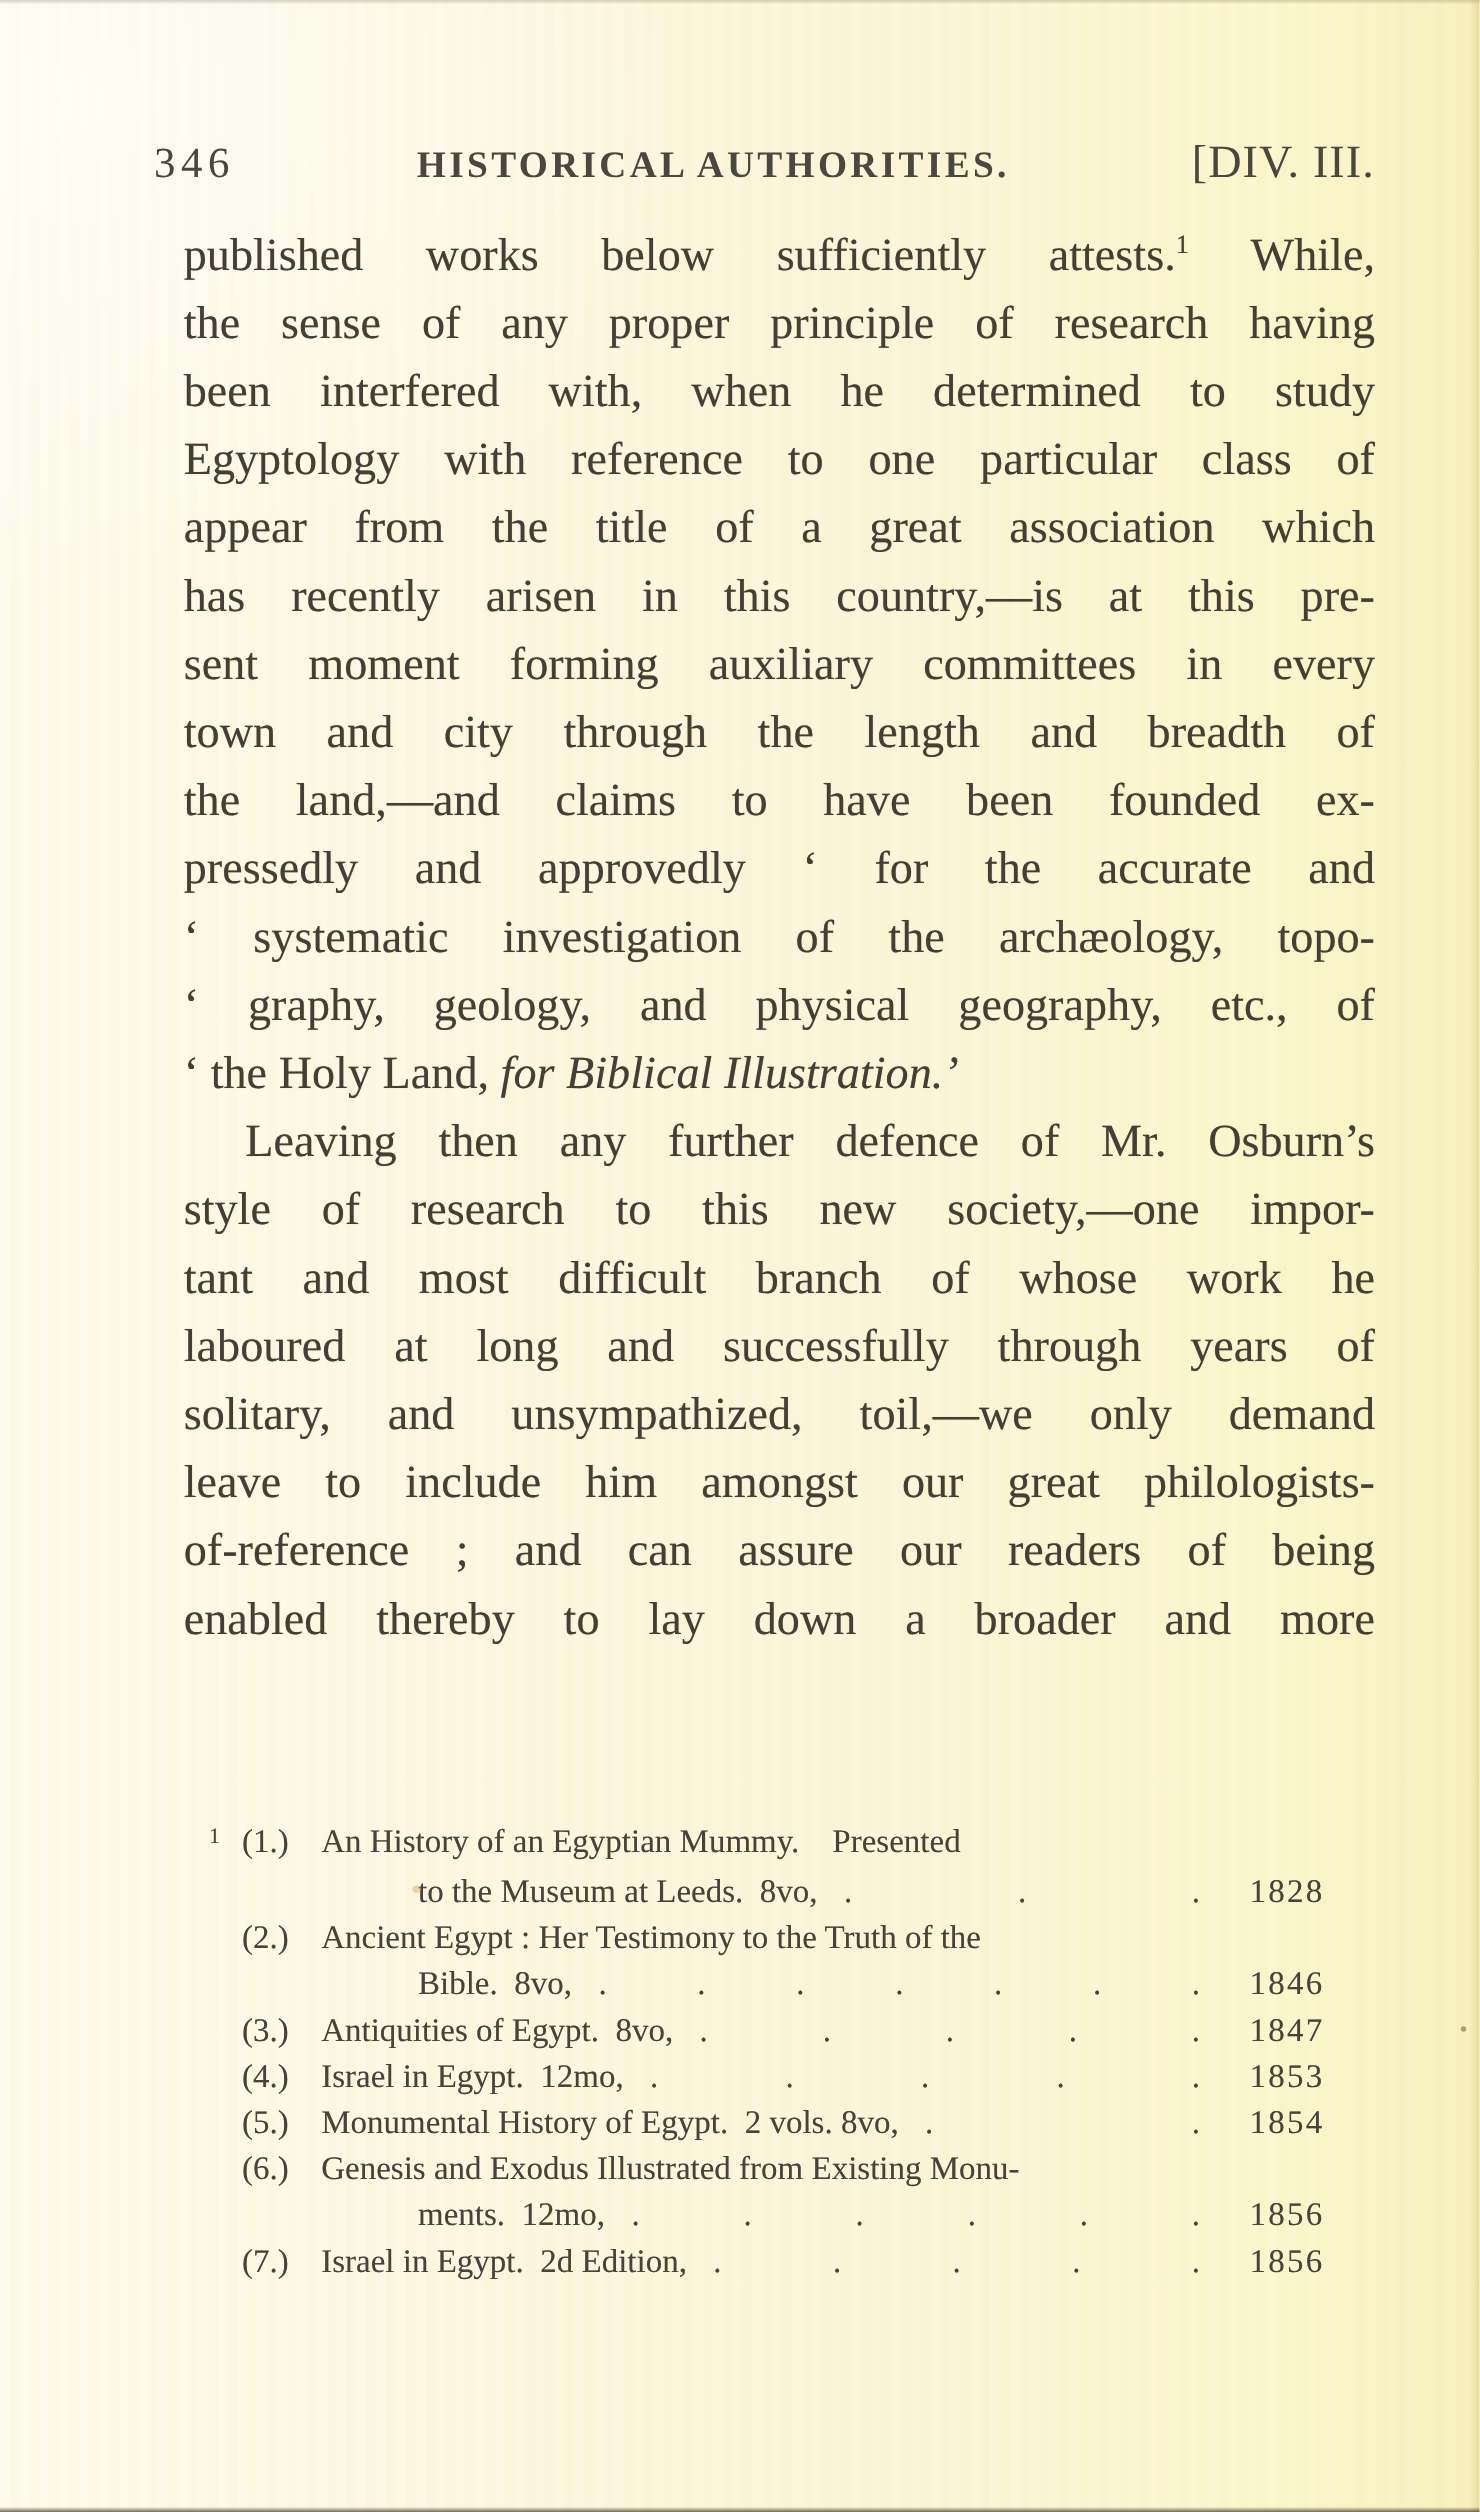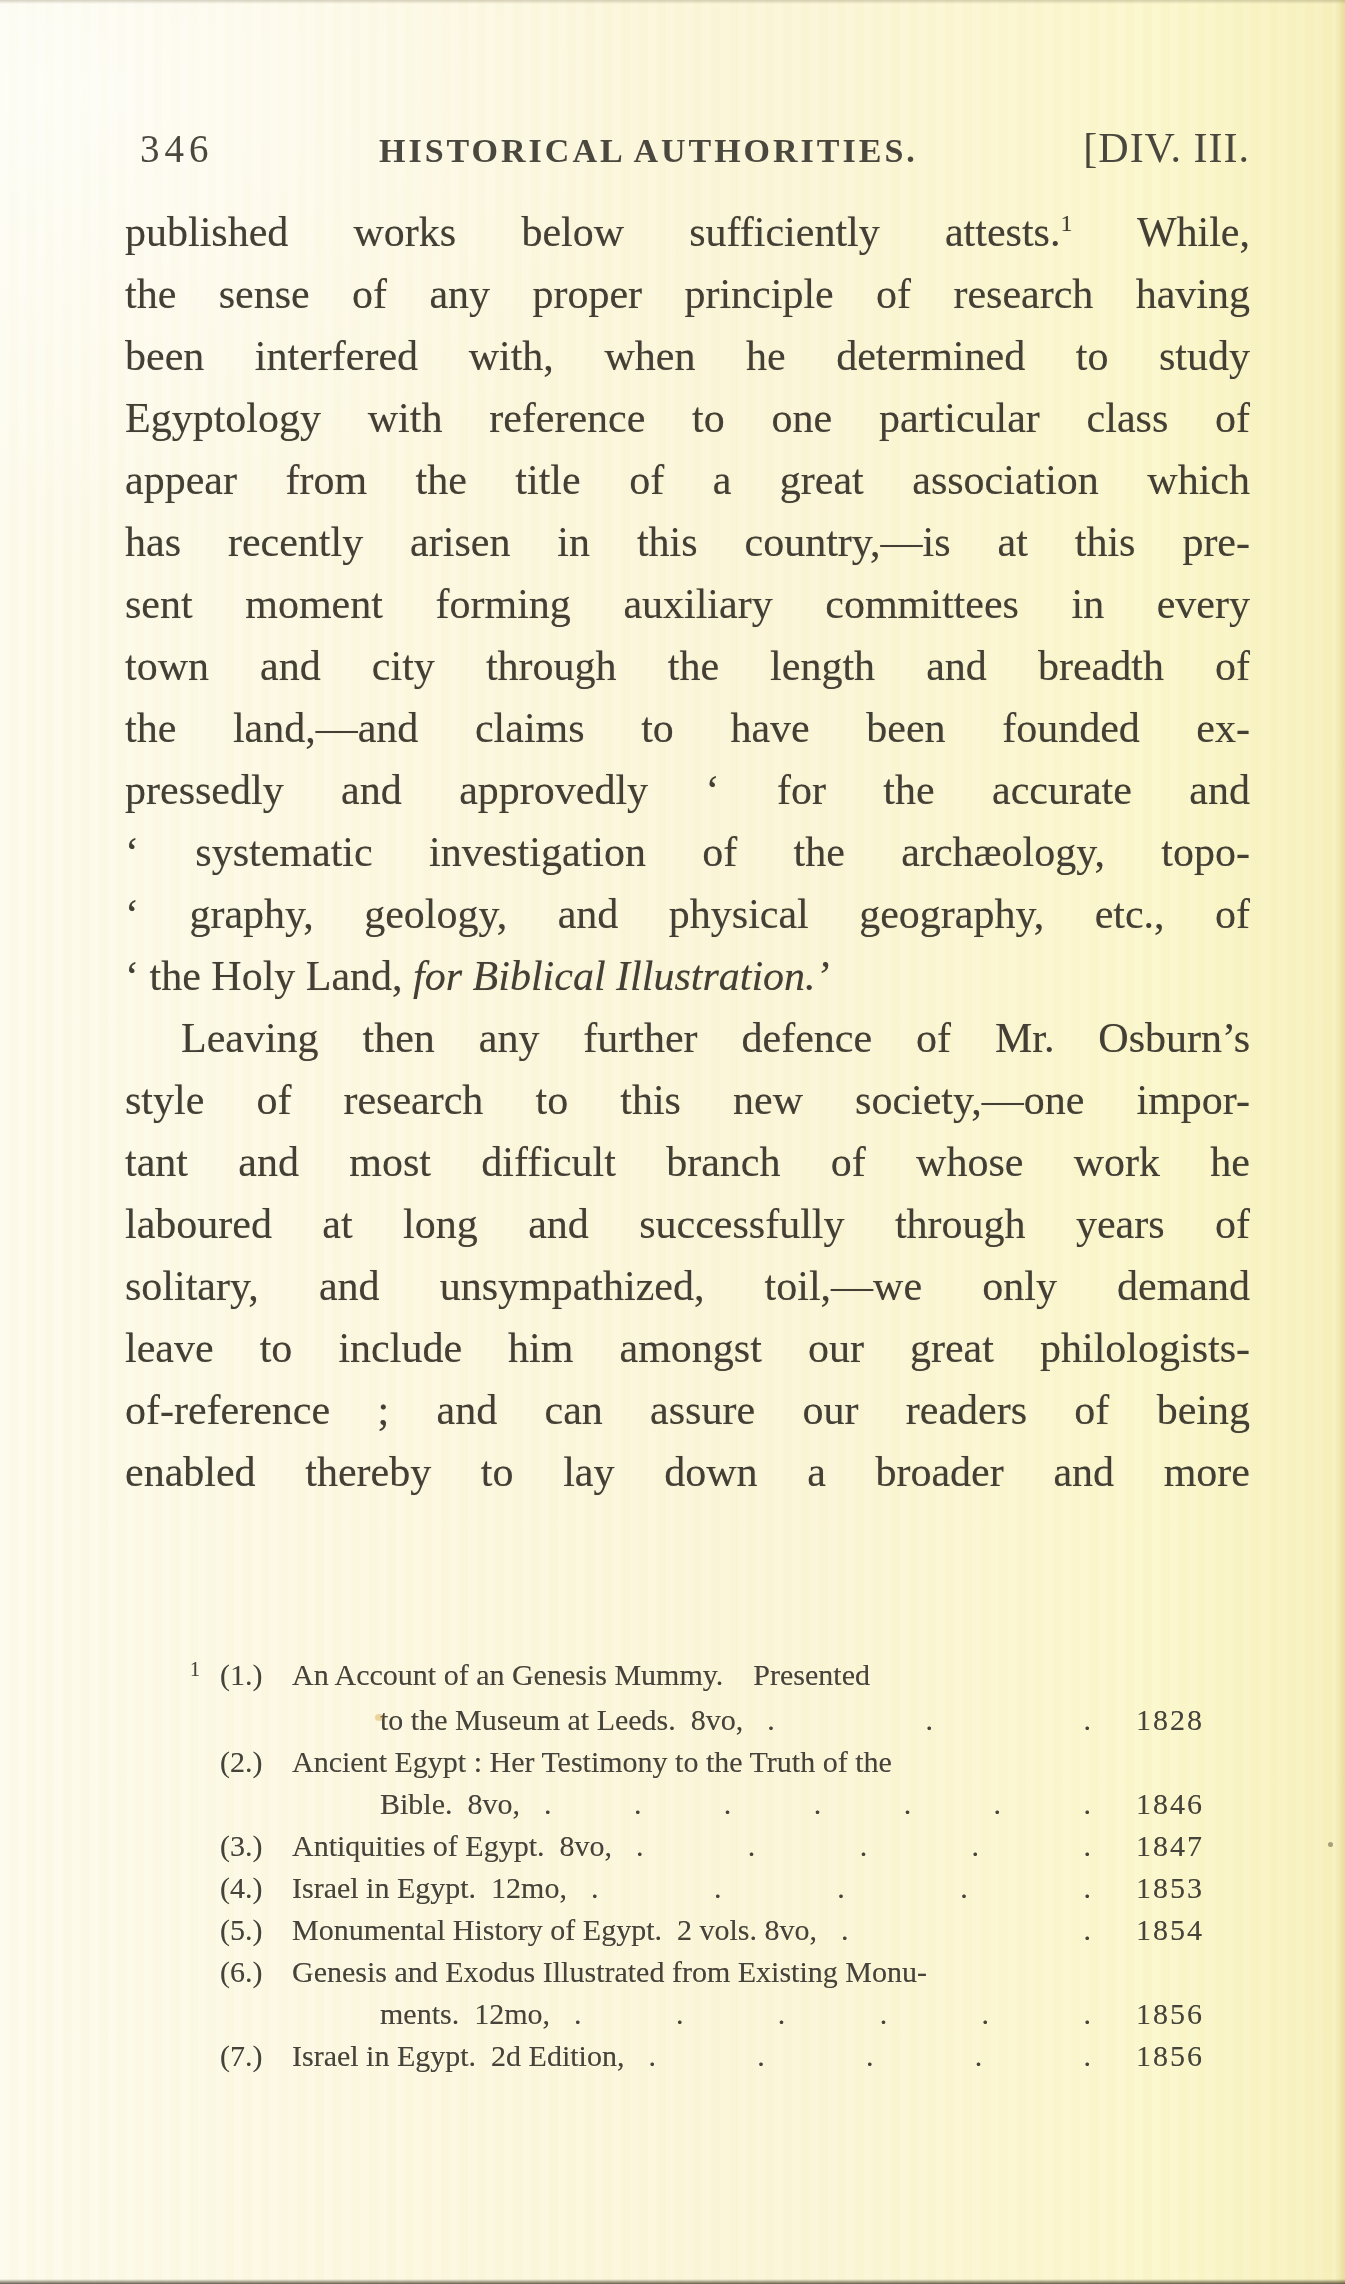--- a/index.html
+++ b/index.html
@@ -29,21 +29,21 @@
   }
   .pagenum{font-size:39px;letter-spacing:5px;margin-left:15px;}
   .htitle{font-size:34px;letter-spacing:3px;font-weight:bold;}
   .hdiv{font-size:42px;letter-spacing:1px;}
 
   .body-text{
     position:absolute;top:192px;left:125px;width:1125px;
     font-size:42px;line-height:62px;color:#433f34;
     text-shadow:0 0 0.7px rgba(67,63,52,0.45);
   }
-  .line{text-align:justify;text-align-last:justify;}
+  .line{text-align:justify;text-align-last:justify;margin-left:42px;}
   .line.end{text-align-last:left;}
   .line.ind{text-indent:56px;}
   .sup{font-size:24px;vertical-align:15px;}
   .it{font-style:italic;}
 
   .footnotes{
     position:absolute;top:1654px;left:190px;width:1025px;
     font-size:30px;line-height:42px;color:#46433b;
     text-shadow:0 0 0.6px rgba(70,66,55,0.4);
   }
@@ -93,21 +93,21 @@
     <div class="line"><span>solitary, and unsympathized, toil,—we only demand</span></div>
     <div class="line"><span>leave to include him amongst our great philologists-</span></div>
     <div class="line"><span>of-reference ; and can assure our readers of being</span></div>
     <div class="line"><span>enabled thereby to lay down a broader and more</span></div>
   </div>
 
   <div class="footnotes">
     <div class="fn-row">
         <span class="fn-sup">1</span>
         <span class="fn-label">(1.)</span>
-        <span class="fn-text">An Account of an Genesis Mummy. Presented</span>
+        <span class="fn-text">An History of an Egyptian Mummy. Presented</span>
         <span class="fn-dots"></span>
         <span class="fn-year"></span>
       </div>
     <div class="fn-row cont">
         <span class="fn-sup"></span>
         <span class="fn-label"></span>
         <span class="fn-text">to the Museum at Leeds. 8vo,</span>
         <span class="fn-dots">. . .</span>
         <span class="fn-year">1828</span>
       </div>

